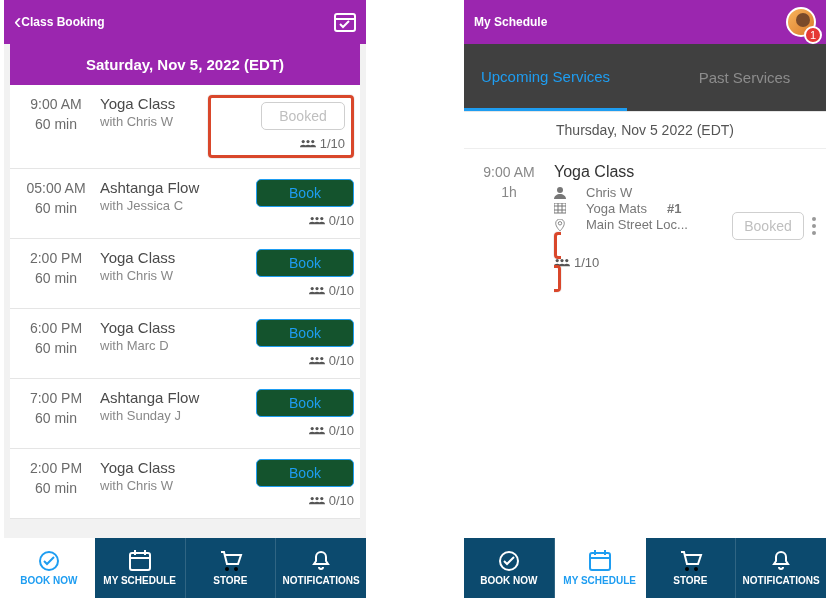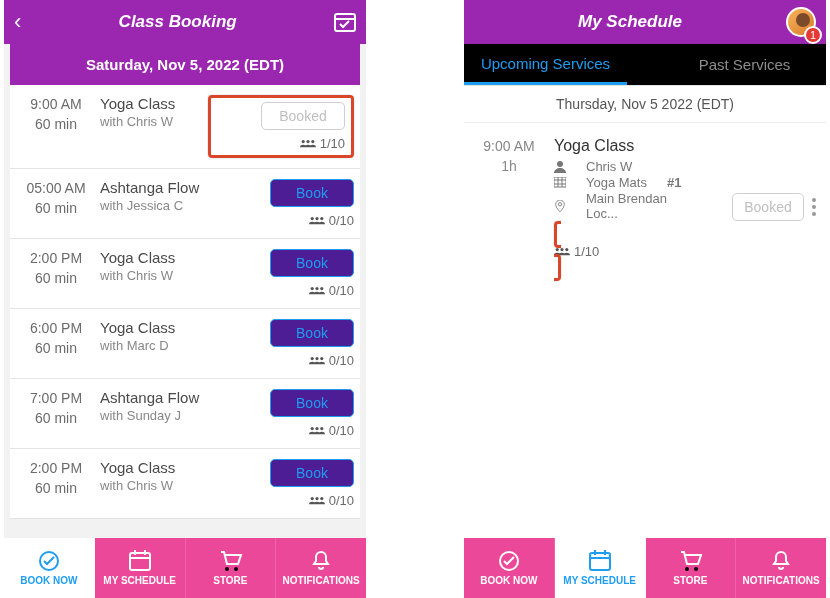--- a/index.html
+++ b/index.html
@@ -4,68 +4,68 @@
 <style>
   * { box-sizing: border-box; margin: 0; padding: 0; }
   body { font-family: -apple-system, "Segoe UI", Arial, sans-serif; background: #fff; width: 830px; height: 598px; position: relative; }
 
   .phone { position: absolute; top: 0; width: 362px; height: 598px; background: #fff; display: flex; flex-direction: column; }
   .phone.left  { left: 4px; }
   .phone.right { left: 464px; }
 
   
   .hdr { height: 44px; background: #9b26af; color: #fff; display: flex; align-items: center; padding: 0 10px; position: relative; }
-  .hdr .title { flex: 1; text-align: center; font-size: 17px; font-weight: 600; font-style: italic; }
+  .hdr .title { flex: 1; text-align: left; font-size: 12px; font-weight: 600; }
   .hdr .back  { font-size: 22px; font-weight: 300; }
   .hdr .cal   { width: 22px; height: 22px; }
   .avatar { width: 30px; height: 30px; border-radius: 50%; background: linear-gradient(135deg,#f8b45c,#d97a2a); position: relative; overflow: hidden; border: 2px solid #fff; }
   .avatar::after { content:''; position:absolute; width:14px; height:14px; background:#7a4a2a; border-radius:50%; top:4px; left:8px; }
   .avatar-badge { position:absolute; right:4px; top:26px; width:18px; height:18px; border-radius:50%; background:#e53935; color:#fff; font-size:11px; display:flex; align-items:center; justify-content:center; border:2px solid #fff; }
 
   
   .content { flex: 1; overflow: hidden; background: #f2f2f2; }
 
   .date-hdr { background: #9b26af; color: #fff; font-weight: 600; font-size: 15px; text-align: center; padding: 12px 0; margin: 0 6px 0 6px; }
 
   .row { background:#fff; border-bottom:1px solid #e5e5e5; display:flex; padding:10px 6px; margin:0 6px; }
   .row:first-of-type { border-top:1px solid #e5e5e5; }
   .tcol { width: 80px; text-align: center; color:#6b6b6b; font-size:14px; line-height:1.4; }
   .tcol .t1 { white-space:nowrap; }
   .ccol { flex:1; padding-left:4px; }
   .ccol .name { color:#4a4a4a; font-size:15px; margin-bottom:2px; }
   .ccol .sub  { color:#888; font-size:13px; }
   .acol { width:104px; display:flex; flex-direction:column; align-items:flex-end; gap:6px; }
 
-  .btn-book { width:84px; height:28px; border:1.5px solid #1e9df1; color:#1e9df1; background:#4c1d95; border-radius:5px; font-size:14px; font-weight:500; display:flex; align-items:center; justify-content:center; cursor:pointer; }
+  .btn-book { width:98px; height:28px; border:1.5px solid #1e9df1; color:#1e9df1; background:#14532d; border-radius:5px; font-size:14px; font-weight:500; display:flex; align-items:center; justify-content:center; cursor:pointer; }
   .btn-booked { width:84px; height:28px; border:1.5px solid #cfcfcf; color:#bfbfbf; background:#fff; border-radius:5px; font-size:14px; display:flex; align-items:center; justify-content:center;margin-left:44px; }
   .cap { color:#6b6b6b; font-size:13px; display:flex; align-items:center; gap:4px; }
   .cap svg { width:16px; height:12px; }
 
   .outline-red { border:3px solid #d9472b; border-radius:4px; padding:2px 4px; box-shadow:0 0 0 1px rgba(0,0,0,.06); }
 
   
-  .tabs { background:#000000; display:flex; height:42px; border-bottom:1px solid #e5e5e5;gap:36px; }
+  .tabs { background:#404040; display:flex; height:68px; border-bottom:1px solid #e5e5e5;gap:36px; }
   .tab { flex:1; display:flex; align-items:center; justify-content:center; font-size:15px; color:#8c8c8c; cursor:pointer; }
   .tab.active { color:#1e9df1; border-bottom:3px solid #1e9df1; font-weight:500; }
 
   .sched-date { background:#fff; text-align:center; color:#555; font-size:14px; padding:10px 0; border-bottom:1px solid #eee; }
 
   .card { background:#fff; display:flex; padding:14px 10px 18px 6px; }
   .card .tcol { width:78px; color:#888; }
   .card-main { flex:1; padding-left:6px; }
   .card-main .nm { font-size:16px; color:#333; margin-bottom:4px; }
   .meta { display:flex; align-items:center; gap:20px; color:#777; font-size:13px; margin:1px 0; }
   .meta svg { width:12px; height:12px; flex-shrink:0; }
   .card-act { display:flex; flex-direction:column; align-items:center; justify-content:center; gap:10px; }
   .card-act .btn-booked { width:72px; }
   .dots { display:flex; flex-direction:column; gap:3px; }
   .dots span { width:4px; height:4px; background:#999; border-radius:50%; }
 
   
-  .nav { position:absolute; bottom:0; left:0; right:0; height:60px; display:flex; background:#ec4899; }
+  .nav { position:absolute; bottom:0; left:0; right:0; height:60px; display:flex; background:#0c4a6e; }
   .nav .cell { flex:1; display:flex; flex-direction:column; align-items:center; justify-content:center; gap:3px; color:#fff; font-size:10px; font-weight:600; cursor:pointer; border-right:1px solid rgba(255,255,255,.15); }
   .nav .cell:last-child { border-right:none; }
   .nav .cell.alt { background:#fff; color:#1e9df1; }
   .nav svg { width:26px; height:22px; }
 </style>
 </head>
 <body>
 
 <svg width="0" height="0" style="position:absolute">
   <defs>
@@ -298,21 +298,21 @@
             <svg viewBox="0 0 12 12">
               <use href="#i-grid"></use>
             </svg>
             <span>Yoga Mats </span>
             <b>#1</b>
           </div>
         <div class="meta">
             <svg viewBox="0 0 12 14">
               <use href="#i-pin"></use>
             </svg>
-            <span>Main Brendan Loc...</span>
+            <span>Main Street Loc...</span>
           </div>
         <div style="height:4px"></div>
         <span class="outline-red">
           <span class="cap">
               <svg viewBox="0 0 20 12" fill="#555">
                 <use href="#i-people"></use>
               </svg>
               <span>1/10</span>
             </span>
         </span>

